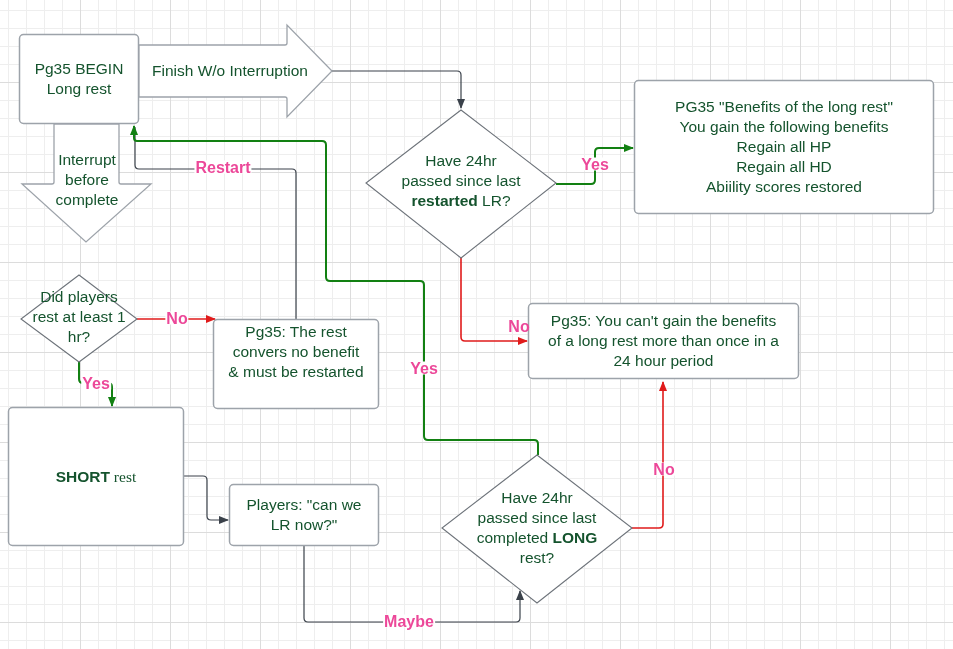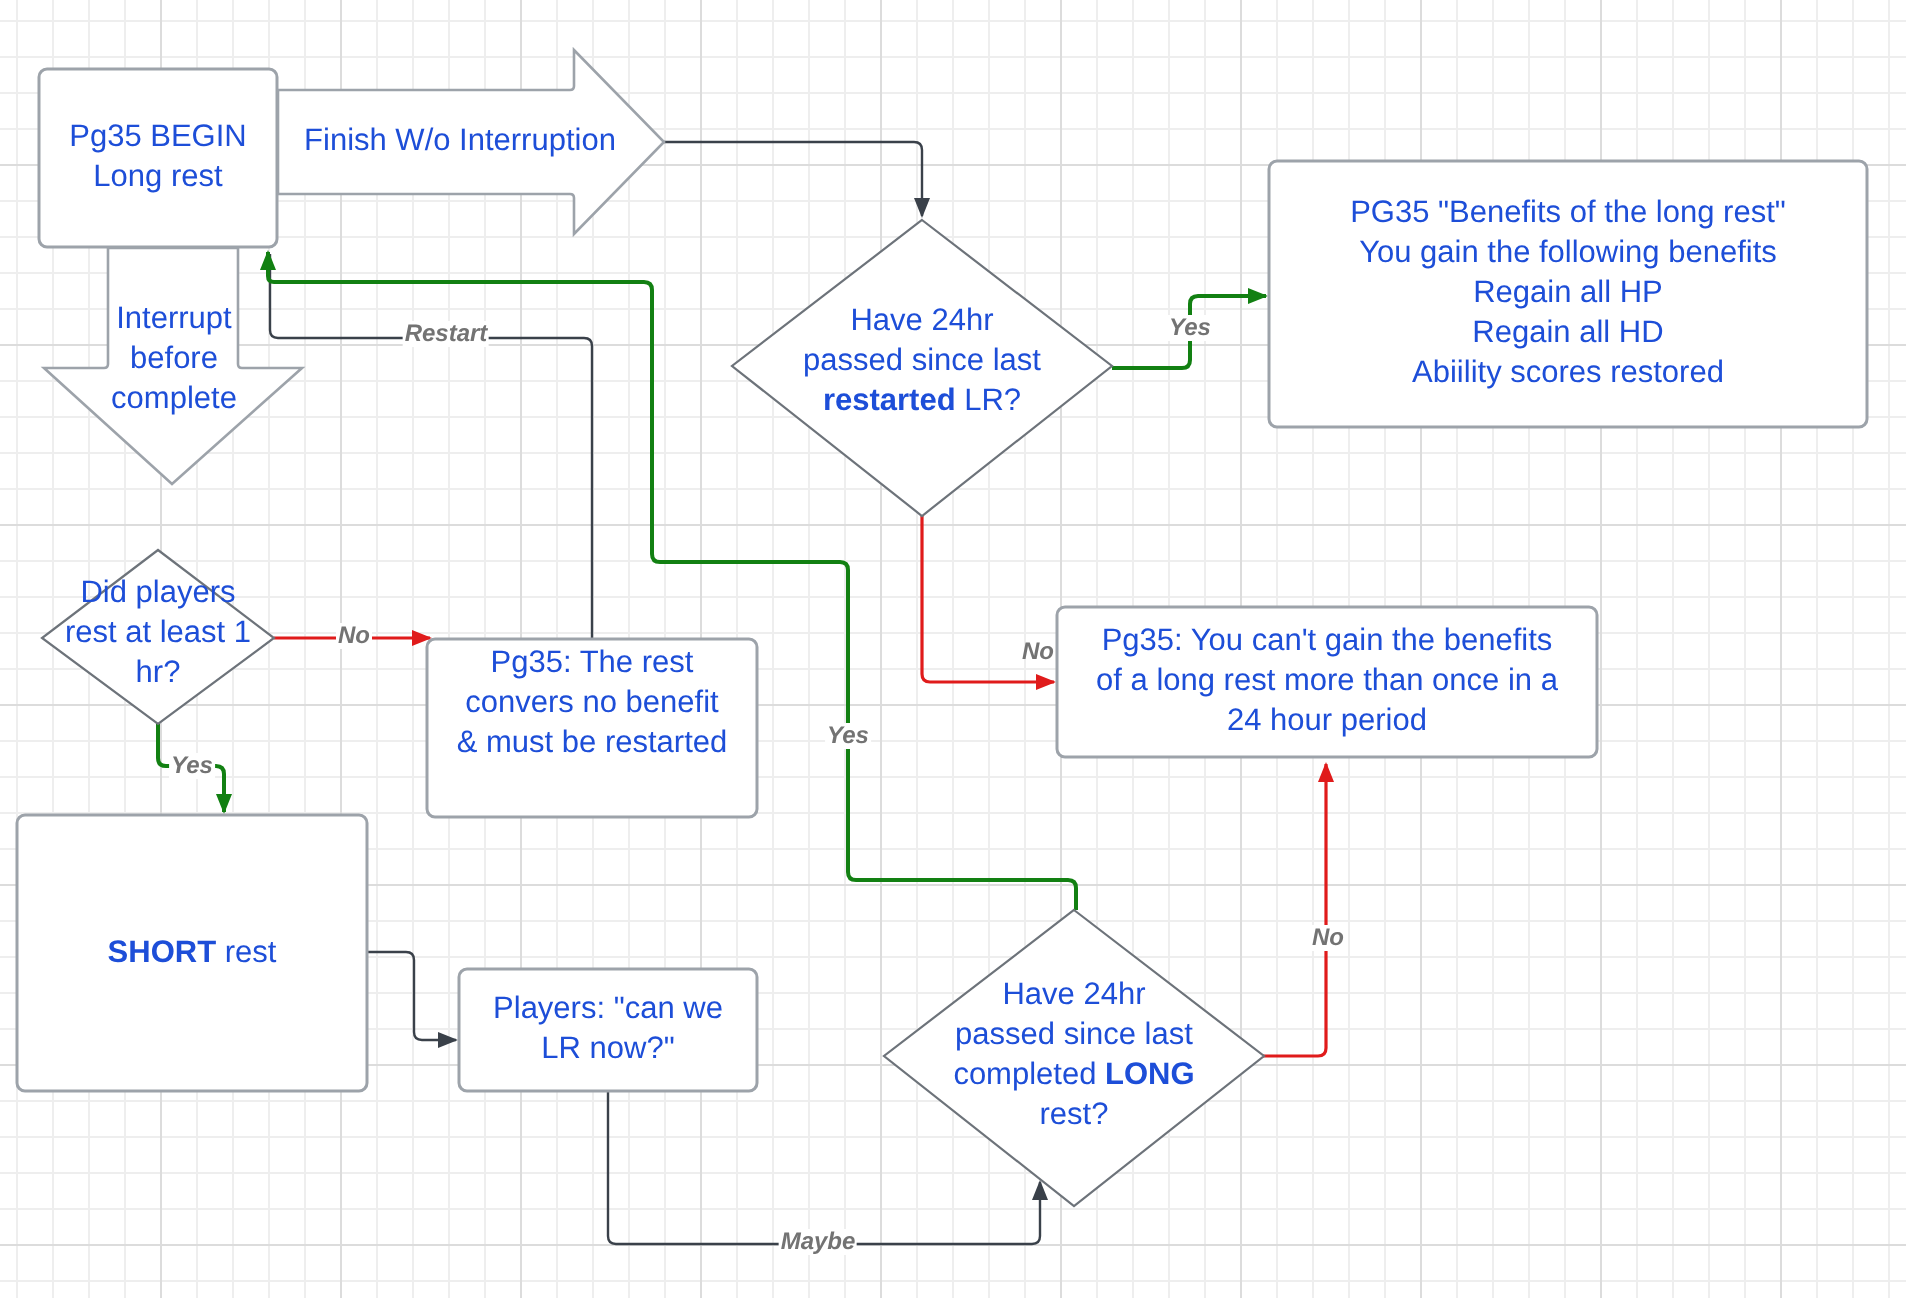--- a/index.html
+++ b/index.html
@@ -11,29 +11,28 @@
       linear-gradient(to bottom, #dcdcdc 1px, transparent 1px),
       linear-gradient(to right, #eeeeee 1px, transparent 1px),
       linear-gradient(to bottom, #eeeeee 1px, transparent 1px);
     background-size: 90px 90px, 90px 90px, 18px 18px, 18px 18px;
     background-position: -10px -8px, -10px -8px, -10px -8px, -10px -8px;
     font-family: "Liberation Sans", sans-serif;
   }
   #canvas { position: absolute; left: 0; top: 0; }
   .node-text {
     position: absolute; display: flex; align-items: center; justify-content: center;
-    text-align: center; color: #1d4ed8; font-size: 15.5px; line-height: 20px;
+    text-align: center; color: #14532d; font-size: 15.5px; line-height: 20px;
     white-space: pre-line;
   }
   .node-text b { font-weight: bold; }
   .edge-label {
-    position: absolute; font-size: 12px; font-weight: bold; color: #737373;
+    position: absolute; font-size: 16px; font-weight: bold; color: #ec4899;
     background: #ffffff; padding: 0 1px; line-height: 13px; transform: translate(-50%, -50%);
     white-space: nowrap;
-    font-style: italic;
   }
 </style>
 </head>
 <body>
 
 <svg id="canvas" width="953" height="649" viewBox="0 0 953 649">
   <defs>
     <marker id="ah-dark" markerWidth="10" markerHeight="10" refX="9" refY="5" orient="auto" markerUnits="userSpaceOnUse">
       <path d="M0,1 L10,5 L0,9 z" fill="#3a414a"></path>
     </marker>
@@ -91,21 +90,21 @@
 hr?</div>
 
 <div class="node-text" style="left:214px;top:308px;width:164px;height:88px;">Pg35: The rest
 convers no benefit
 &amp; must be restarted</div>
 
 <div class="node-text" style="left:529px;top:304px;width:269px;height:74px;">Pg35: You can't gain the benefits
 of a long rest more than once in a
 24 hour period</div>
 
-<div class="node-text" style="left:9px;top:408px;width:174px;height:137px;"><span style="white-space: pre-line;"><b style="white-space: pre-line;">SHORT</b><span style="white-space: pre-line;"> rest</span></span></div>
+<div class="node-text" style="left:9px;top:408px;width:174px;height:137px;"><span style="white-space: pre-line;"><b style="white-space: pre-line;">SHORT</b><span style="white-space: pre-line; font-family: Liberation Serif, serif;"> rest</span></span></div>
 
 <div class="node-text" style="left:230px;top:485px;width:148px;height:60px;">Players: "can we
 LR now?"</div>
 
 <div class="node-text" style="left:462px;top:485px;width:150px;height:86px;"><span style="white-space: pre-line;"><span style="white-space: pre-line;">Have 24hr
 passed since last
 completed </span><b style="white-space: pre-line; text-align: center;">LONG</b><span style="white-space: pre-line;">
 rest?</span></span></div>
 
 <div class="edge-label" style="left:223px;top:167px;">Restart</div>

